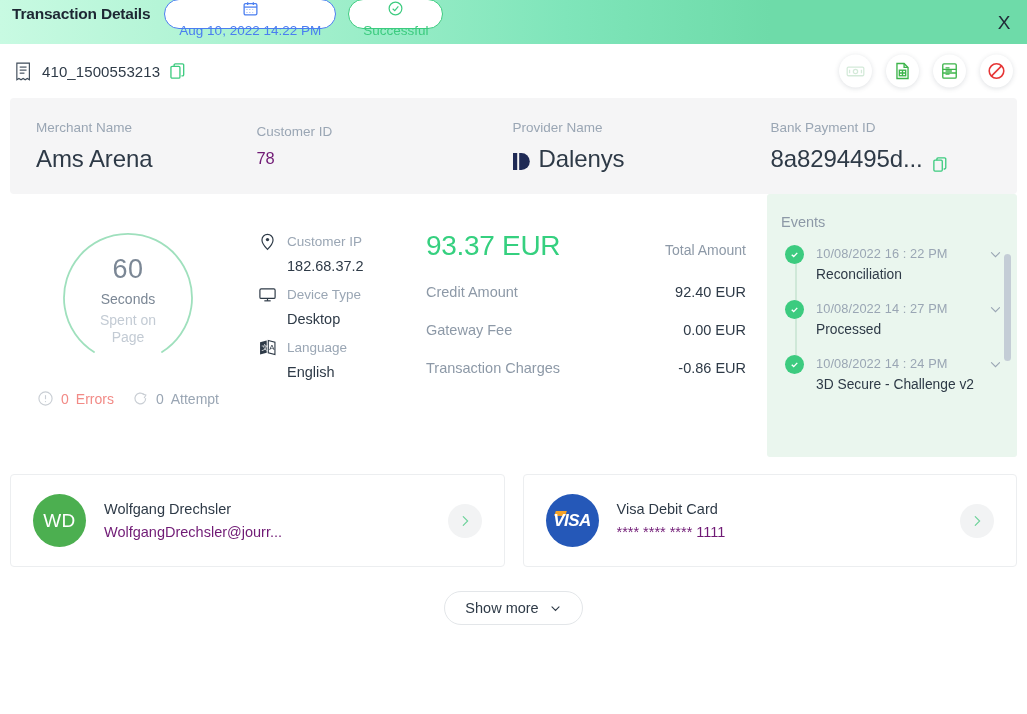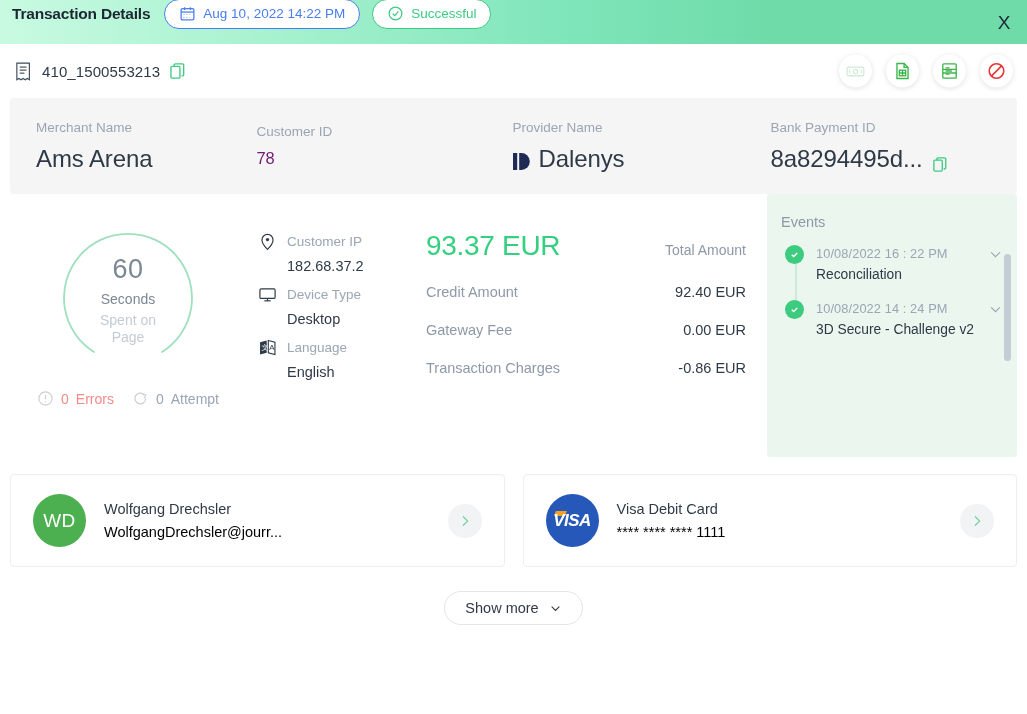--- a/index.html
+++ b/index.html
@@ -20,21 +20,21 @@
     display: flex; align-items: center;
     padding: 0 14px 17px 12px;
   }
   .header-title {
     font-size: 15.5px; font-weight: 700; color: #1d2733;
     letter-spacing: -0.2px; white-space: nowrap;
   }
   .pill {
     display: inline-flex; align-items: center; gap: 7px;
     height: 30px; border-radius: 16px; background: #ffffff;
-    padding: 0 14px; white-space: nowrap;
+    padding: 0 14px; white-space: nowrap; flex-direction: column;
   }
   .pill-date { border: 1.4px solid #4a7ef0; margin-left: 14px; }
   .pill-date .pill-text { color: #4a7ef0; font-size: 13.5px; }
   .pill-status { border: 1.4px solid #3ccb7f; margin-left: 12px; }
   .pill-status .pill-text { color: #3ccb7f; font-size: 13.5px; }
   .pill-text { line-height: 1; }
   .cal-ico, .chk-ico { width: 17px; height: 17px; display:block; flex:none; }
   .close-btn {
     position: absolute; right: 12px; top: 50%; transform: translateY(-50%);
     font-size: 19px; color: #202b38; font-weight: 400;
@@ -155,21 +155,21 @@
   .visa-badge .vtext {
     color:#fff; font-size: 17px; font-weight: 700; font-style: italic; letter-spacing:-0.5px;
     font-family: "Liberation Sans", sans-serif; position:relative; z-index:2;
   }
   .visa-badge .vswoosh {
     position:absolute; left: 9px; top: 17px; width: 11px; height: 5px;
     background: #f3a229; transform: skewX(-18deg); z-index:1;
   }
   .bcard-text { margin-left: 18px; min-width:0; flex: 1 1 auto; }
   .bcard-l1 { font-size: 14.5px; color: #2e3a47; }
-  .bcard-l2 { font-size: 14.5px; color: #000000; margin-top: 7px; white-space:nowrap; overflow:hidden; text-overflow: ellipsis; max-width: 210px; }
+  .bcard-l2 { font-size: 14.5px; color: #701a75; margin-top: 7px; white-space:nowrap; overflow:hidden; text-overflow: ellipsis; max-width: 210px; }
   .arrow-btn {
     position:absolute; right: 22px; top: 50%; transform: translateY(-50%);
     width: 34px; height: 34px; border-radius: 50%; background: #f2f3f4;
     display:flex; align-items:center; justify-content:center; cursor:pointer;
   }
   .arrow-btn svg { width: 14px; height: 14px; display:block; }
 
   
   .showmore-wrap { display:flex; justify-content:center; margin-top: 24px; }
   .showmore {
@@ -435,20 +435,36 @@
             <span class="ev-time">10/08/2022 16 : 22 PM</span>
             <div class="ev-name">Reconciliation</div>
           </span>
           <span class="ev-chev">
             <svg viewBox="0 0 24 24" fill="none" stroke="#9aa6b4" stroke-width="1.8" stroke-linecap="round">
               <polyline points="5.5,9 12,15.6 18.5,9"></polyline>
             </svg>
           </span>
         </div>
 
+        <div class="event">
+          <span class="ev-dot">
+            <svg viewBox="0 0 24 24" fill="none" stroke="#ffffff" stroke-width="3">
+              <polyline points="6,12.5 10.3,16.6 18,8.4"></polyline>
+            </svg>
+          </span>
+          <span class="ev-body">
+            <span class="ev-time">10/08/2022 14 : 27 PM</span>
+            <div class="ev-name">Processed</div>
+          </span>
+          <span class="ev-chev">
+            <svg viewBox="0 0 24 24" fill="none" stroke="#9aa6b4" stroke-width="1.8" stroke-linecap="round">
+              <polyline points="5.5,9 12,15.6 18.5,9"></polyline>
+            </svg>
+          </span>
+        </div>
 
         <div class="event">
           <span class="ev-dot">
             <svg viewBox="0 0 24 24" fill="none" stroke="#ffffff" stroke-width="3">
               <polyline points="6,12.5 10.3,16.6 18,8.4"></polyline>
             </svg>
           </span>
           <span class="ev-body">
             <span class="ev-time">10/08/2022 14 : 24 PM</span>
             <div class="ev-name">3D Secure - Challenge v2</div>

